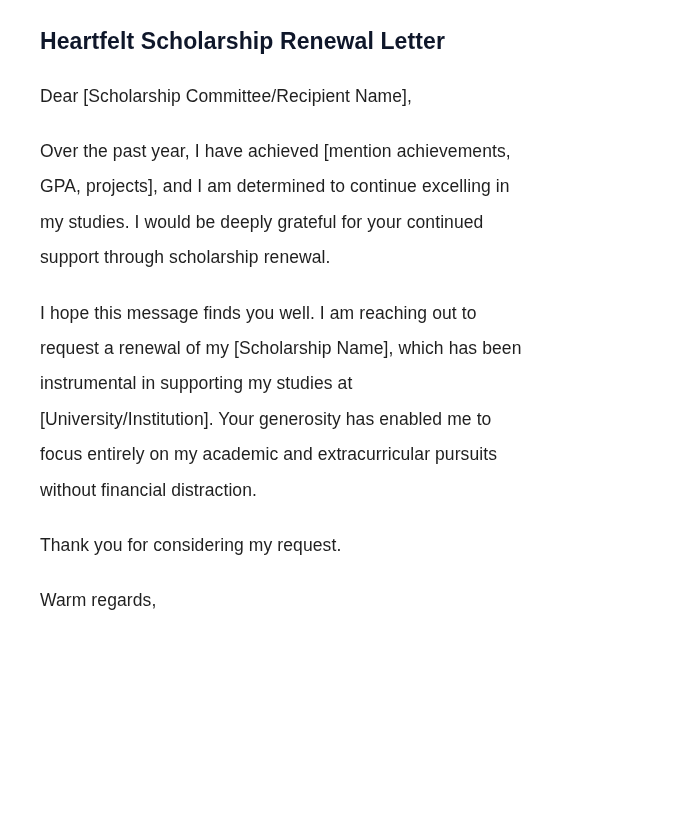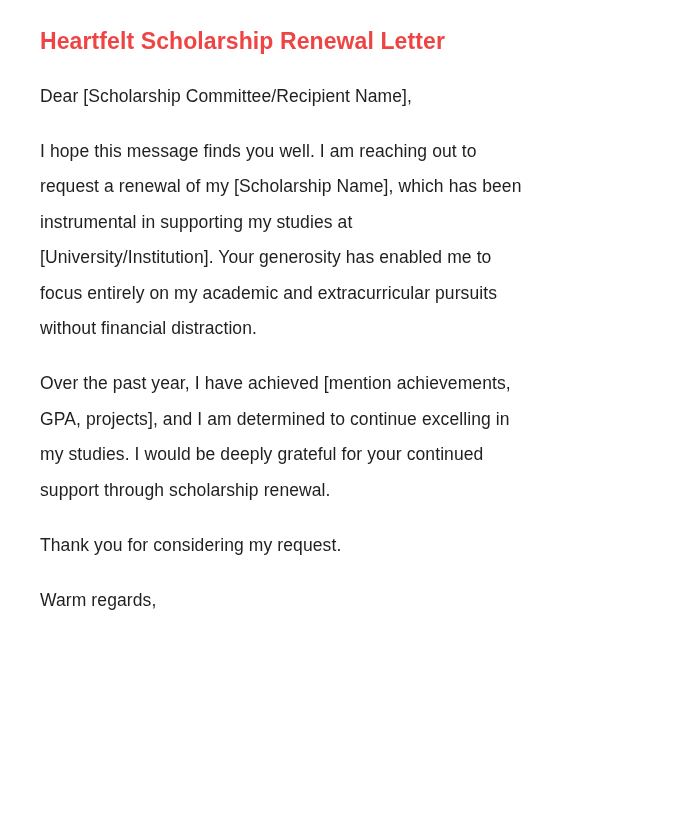--- a/index.html
+++ b/index.html
@@ -14,21 +14,21 @@
     font-family: "Liberation Sans", sans-serif;
   }
   .doc {
     padding: 28px 40px 0 40px;
     box-sizing: border-box;
     width: 700px;
   }
   .doc-title {
     font-size: 23px;
     font-weight: 700;
-    color: #ef4444;
+    color: #0f172a;
     margin: 0 0 23px 0;
     line-height: 1.2;
     letter-spacing: 0.1px;
   }
   .para {
     font-size: 17.5px;
     color: #1f1f1f;
     line-height: 35.4px;
     margin: 0 0 20px 0;
     white-space: pre-line;
@@ -37,30 +37,30 @@
 </style>
 </head>
 <body>
 
 <div class="doc">
   <h1 class="doc-title">Heartfelt Scholarship Renewal Letter</h1>
 
 
   <p class="para">Dear [Scholarship Committee/Recipient Name],</p>
 
+  <p class="para">Over the past year, I have achieved [mention achievements,
+GPA, projects], and I am determined to continue excelling in
+my studies. I would be deeply grateful for your continued
+support through scholarship renewal.</p>
+
   <p class="para">I hope this message finds you well. I am reaching out to
 request a renewal of my [Scholarship Name], which has been
 instrumental in supporting my studies at
 [University/Institution]. Your generosity has enabled me to
 focus entirely on my academic and extracurricular pursuits
 without financial distraction.</p>
-
-  <p class="para">Over the past year, I have achieved [mention achievements,
-GPA, projects], and I am determined to continue excelling in
-my studies. I would be deeply grateful for your continued
-support through scholarship renewal.</p>
 
   <p class="para">Thank you for considering my request.</p>
 
   <p class="para">Warm regards,</p>
 
 
 </div>
 
 </body></html>

